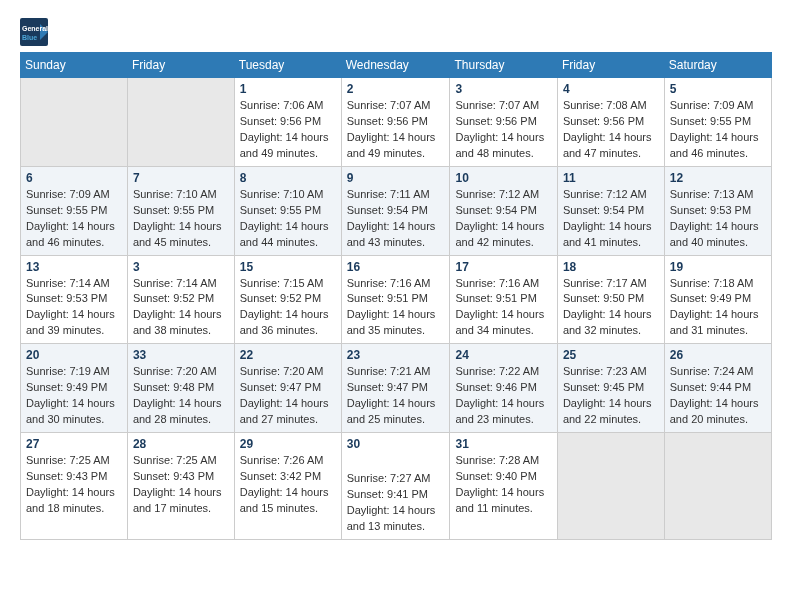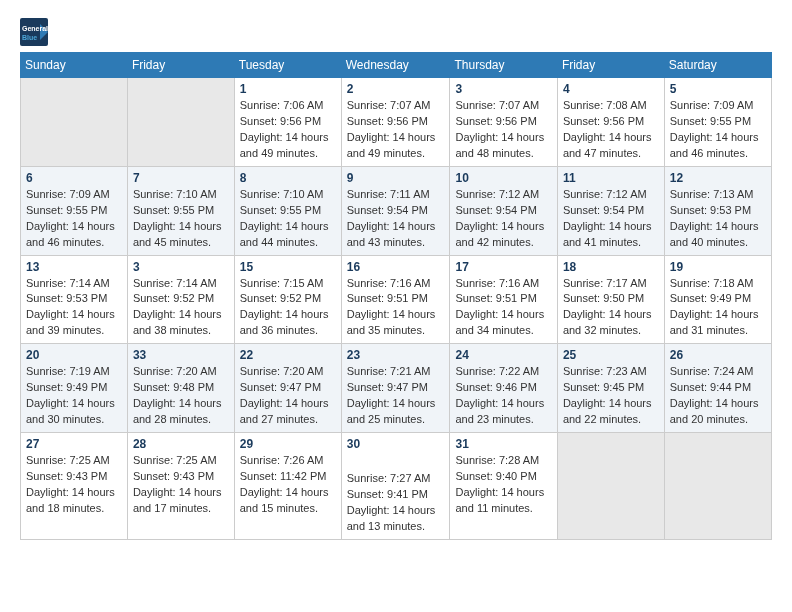--- a/index.html
+++ b/index.html
@@ -296,21 +296,21 @@
           </td>
           <td>
             <span class="day-num">28</span>
             <div class="day-info" style="white-space: pre-line;">Sunrise: 7:25 AM
 Sunset: 9:43 PM
 Daylight: 14 hours and 17 minutes.</div>
           </td>
           <td>
             <span class="day-num">29</span>
             <div class="day-info" style="white-space: pre-line;">Sunrise: 7:26 AM
-Sunset: 11:42 PM
+Sunset: 3:42 PM
 Daylight: 14 hours and 15 minutes.</div>
           </td>
           <td>
             <span class="day-num">30</span>
             <div class="day-info" style="white-space: pre-line; margin-top: 20px;">Sunrise: 7:27 AM
 Sunset: 9:41 PM
 Daylight: 14 hours and 13 minutes.</div>
           </td>
           <td>
             <span class="day-num">31</span>

